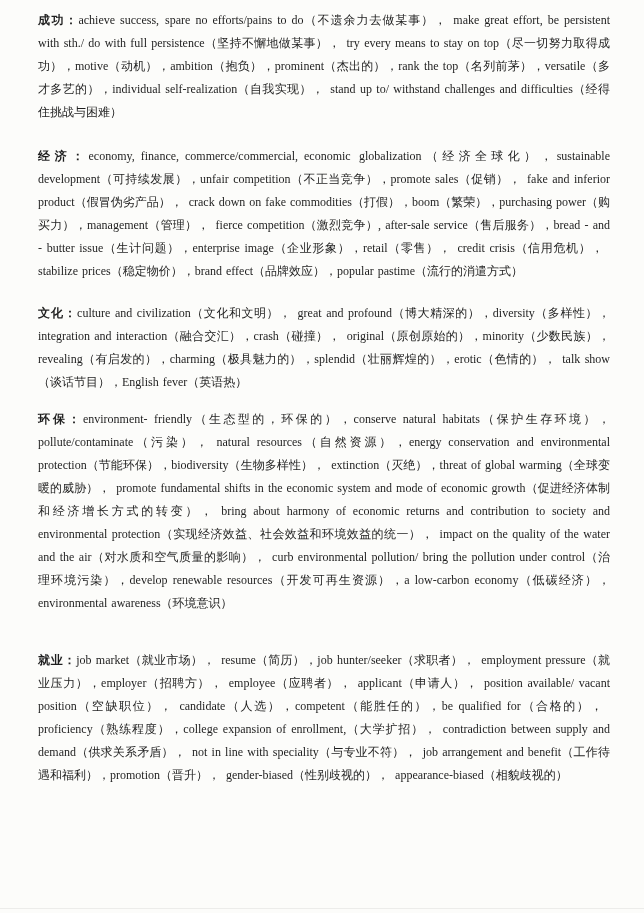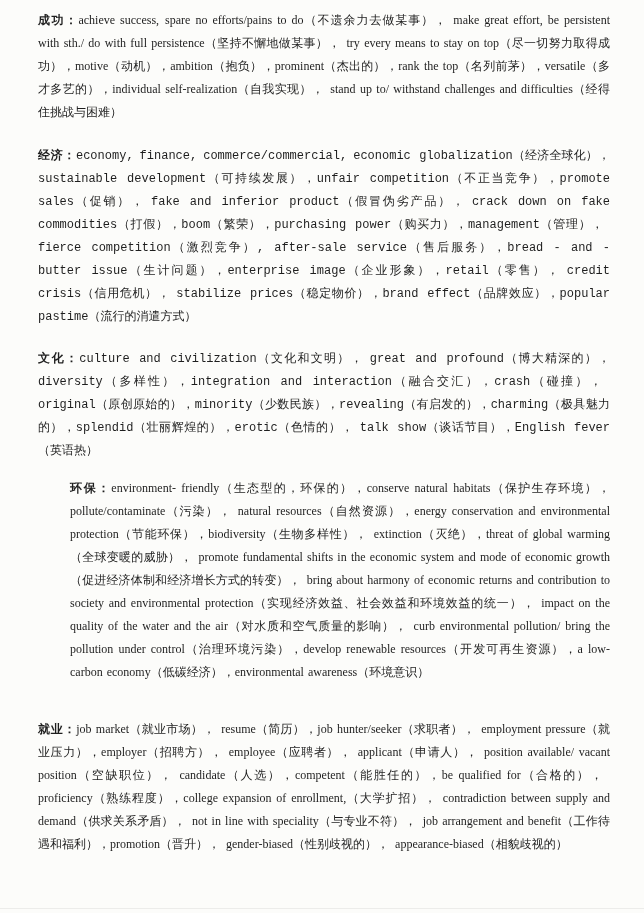--- a/index.html
+++ b/index.html
@@ -23,23 +23,23 @@
     line-height: 23px;
     text-align: justify;
     margin: 0;
     word-spacing: 1px;
   }
   .section .heading {
     font-weight: 700;
     letter-spacing: 0.5px;
   }
   .section.s1 { margin-bottom: 21px; }
-  .section.s2 { margin-bottom: 19px; font-family: Liberation Mono, monospace; }
-  .section.s3 { margin-bottom: 14px; font-family: Liberation Mono, monospace; }
-  .section.s4 { margin-bottom: 34px; margin-left: 32px; }
+  .section.s2 { margin-bottom: 19px; }
+  .section.s3 { margin-bottom: 14px; }
+  .section.s4 { margin-bottom: 34px; }
   .section.s5 { margin-bottom: 14px; }
   .section.s6 { margin-bottom: 0; }
   .page-bottom-edge {
     position: absolute;
     left: 0;
     bottom: 4px;
     width: 100%;
     height: 1px;
     background: #ececea;
   }

